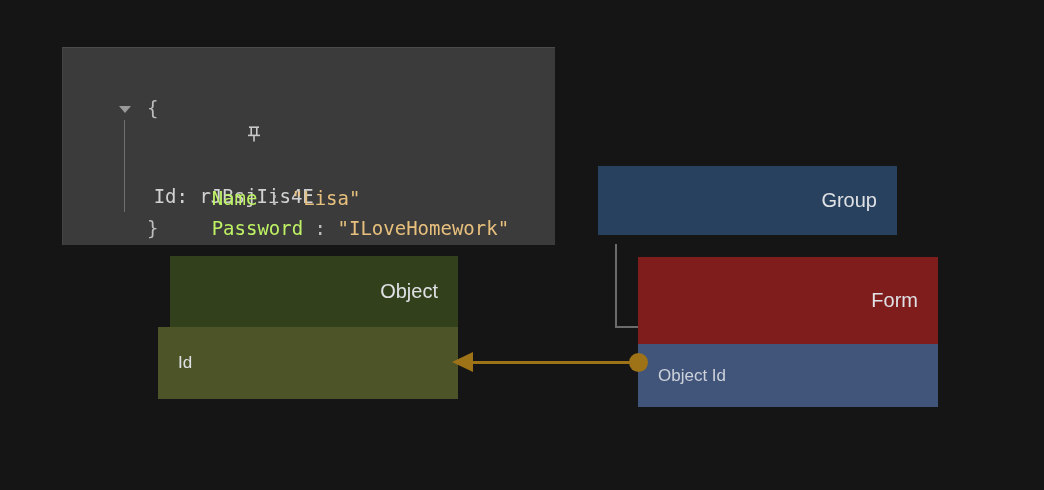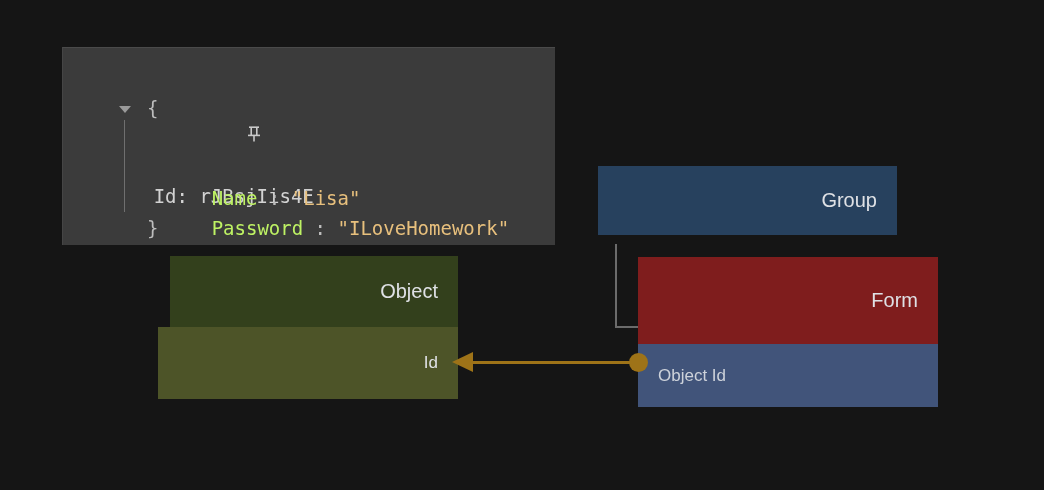--- a/index.html
+++ b/index.html
@@ -98,21 +98,21 @@
     color: #cdd2da;
     padding: 0 20px;
   }
 
   
   #object-table { left: 158px; top: 256px; width: 300px; }
   #object-table .table-header { height: 71px; background: #33401c; margin-left: 12px; }
   #object-table .table-row {
     height: 72px;
     background: #4d5428;
-    justify-content: flex-end;
+    justify-content: flex-start;
     color: #dfe1e5;
   }
 
   
   #group-table { left: 598px; top: 166px; width: 299px; }
   #group-table .table-header { height: 69px; background: #27415e; }
 
   
   #form-table { left: 638px; top: 257px; width: 300px; }
   #form-table .table-header { height: 87px; background: #7f1d1d; }

